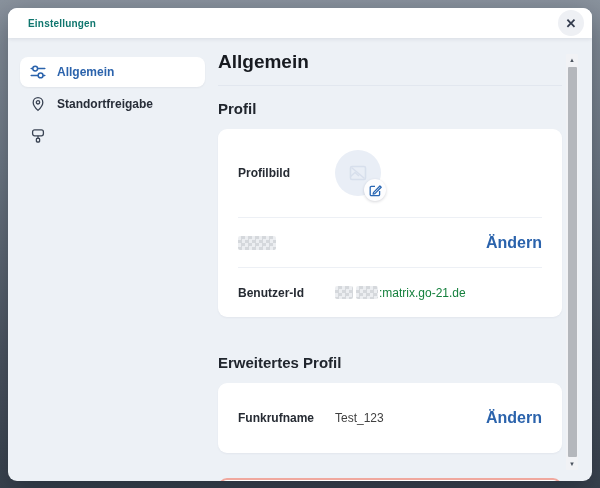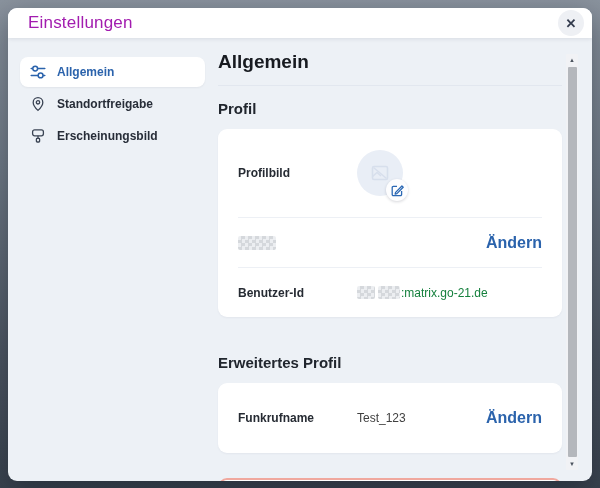--- a/index.html
+++ b/index.html
@@ -13,21 +13,21 @@
     position:absolute; left:8px; top:8px; width:584px; height:473px;
     border-radius:9px; background:#edf1f6; overflow:hidden;
     box-shadow:0 8px 28px rgba(10,15,25,.35);
   }
   
   .titlebar {
     position:relative; z-index:3; height:30px; background:#ffffff;
     display:flex; align-items:center; padding:0 20px;
     box-shadow:0 1px 4px rgba(25,35,60,.10);
   }
-  .titlebar .title { font-size:17px; font-weight:400; color:#a21caf; letter-spacing:.2px; }
+  .titlebar .title { font-size:10px; font-weight:700; color:#0f766e; letter-spacing:.2px; }
   .close-btn {
     position:absolute; right:8px; top:2px; width:26px; height:26px;
     border:none; border-radius:50%; background:#eef0f4; cursor:pointer;
     display:flex; align-items:center; justify-content:center;
     font-size:13px; font-weight:700; color:#333b4d; line-height:1;
     font-family:"Liberation Sans", sans-serif;
   }
   
   .dlg-body { position:absolute; top:30px; left:0; right:0; bottom:0; }
   
@@ -45,21 +45,21 @@
   
   .main { position:absolute; left:210px; top:0; width:344px; bottom:0; }
   .main h1 { margin-top:13px; font-size:19px; font-weight:700; color:#171a20; }
   .hdiv { border:none; border-top:1px solid #e2e7ef; margin-top:12px; }
   .main h2 { font-size:15px; font-weight:700; color:#21262e; margin-top:14px; }
   .main h2.second { margin-top:37px; }
   .card {
     background:#fff; border-radius:9px; margin-top:12px;
     box-shadow:0 1px 2px rgba(30,40,70,.05);
   }
-  .row { display:flex; align-items:center; padding:6px 20px;gap:22px; }
+  .row { display:flex; align-items:center; padding:6px 20px; }
   .row-label { width:97px; flex:none; font-size:12px; font-weight:700; color:#262b33; }
   .row.avatar-row { height:88px; }
   .row.std { height:49px; }
   .row.single { height:70px;border-radius:32px; }
   .row-divider { height:1px; background:#edf0f5; margin:0 20px; }
   .link { margin-left:auto; font-size:16px; font-weight:700; color:#2b63ac; text-decoration:none; cursor:pointer; }
   .value-text { font-size:12px; color:#404040; }
   .muted { color:#15803d; }
   
   .avatar-wrap { position:relative; width:46px; height:46px; }
@@ -144,21 +144,20 @@
       <div class="nav-item">
         <span class="nav-icon">
           <svg width="16" height="16" viewBox="0 0 16 16">
             <g stroke="#3b4454" stroke-width="1.3" fill="none" stroke-linejoin="round">
               <rect x="2.6" y="1.8" width="10.8" height="6" rx="2"></rect>
               <path d="M8 7.8 v2.6"></path>
               <rect x="6.4" y="10.4" width="3.2" height="3.6" rx="0.8"></rect>
             </g>
           </svg>
         </span>
-        <span>Erscheinungsbild</span>
       </div>
     </nav>
 
     <div class="main">
       <h1>Allgemein</h1>
       <hr class="hdiv">
 
       <h2>Profil</h2>
       <div class="card">
 

